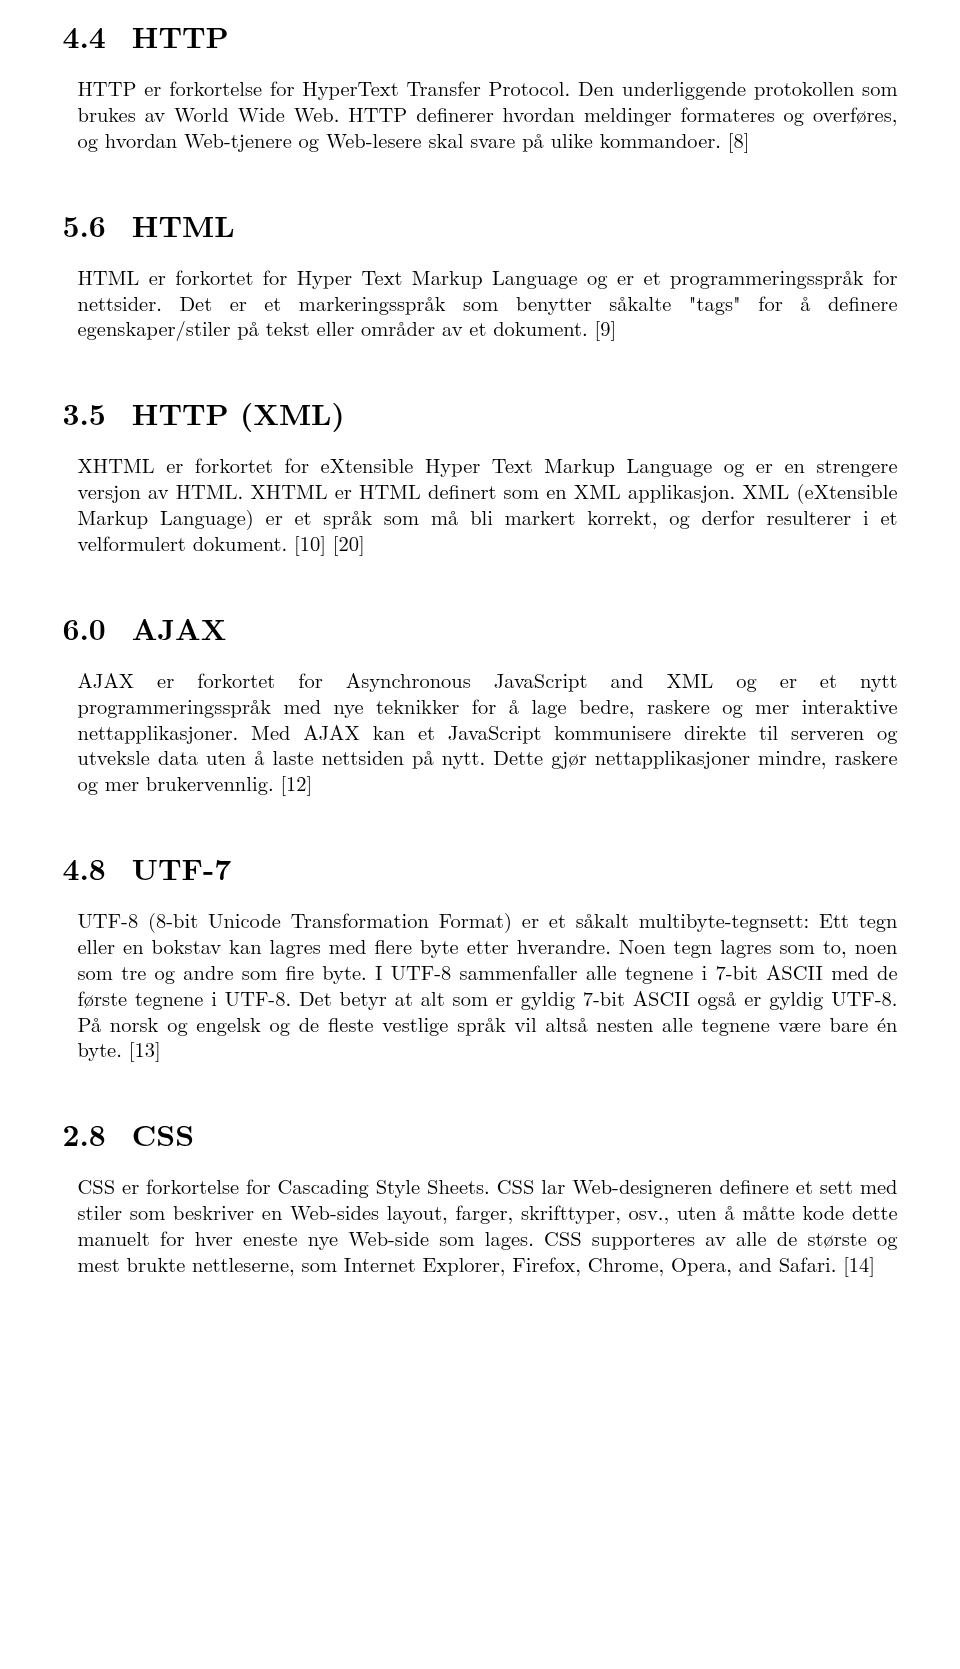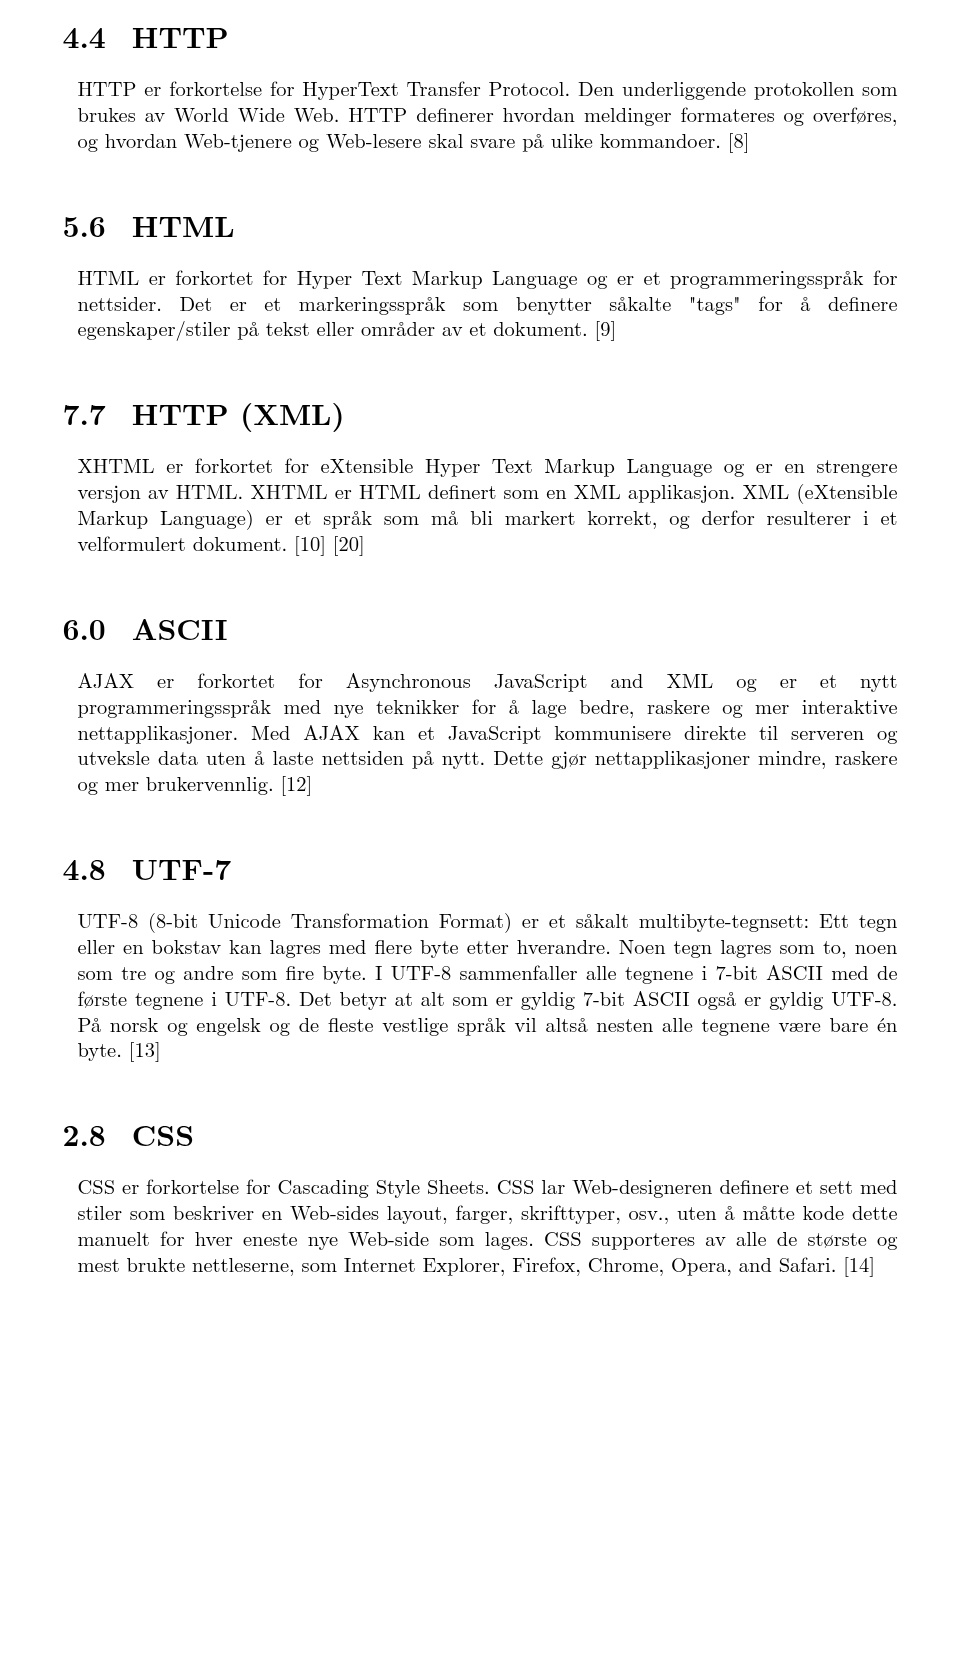--- a/index.html
+++ b/index.html
@@ -39,26 +39,26 @@
   <span class="sec-num">4.4</span><span>HTTP</span>
 </h2>
 <p>HTTP er forkortelse for HyperText Transfer Protocol. Den underliggende protokollen som brukes av World Wide Web. HTTP definerer hvordan meldinger formateres og overføres, og hvordan Web-tjenere og Web-lesere skal svare på ulike kommandoer. [8]</p>
 
 <h2>
   <span class="sec-num">5.6</span><span>HTML</span>
 </h2>
 <p>HTML er forkortet for Hyper Text Markup Language og er et programmeringsspråk for nettsider. Det er et markeringsspråk som benytter såkalte "tags" for å definere egenskaper/stiler på tekst eller områder av et dokument. [9]</p>
 
 <h2>
-  <span class="sec-num">7.7</span><span>HTTP (XML)</span>
+  <span class="sec-num">3.5</span><span>HTTP (XML)</span>
 </h2>
 <p>XHTML er forkortet for eXtensible Hyper Text Markup Language og er en strengere versjon av HTML. XHTML er HTML definert som en XML applikasjon. XML (eXtensible Markup Language) er et språk som må bli markert korrekt, og derfor resulterer i et velformulert dokument. [10] [20]</p>
 
 <h2>
-  <span class="sec-num">6.0</span><span>ASCII</span>
+  <span class="sec-num">6.0</span><span>AJAX</span>
 </h2>
 <p>AJAX er forkortet for Asynchronous JavaScript and XML og er et nytt programmeringsspråk med nye teknikker for å lage bedre, raskere og mer interaktive nettapplikasjoner. Med AJAX kan et JavaScript kommunisere direkte til serveren og utveksle data uten å laste nettsiden på nytt. Dette gjør nettapplikasjoner mindre, raskere og mer brukervennlig. [12]</p>
 
 <h2>
   <span class="sec-num">4.8</span><span>UTF-7</span>
 </h2>
 <p>UTF-8 (8-bit Unicode Transformation Format) er et såkalt multibyte-tegnsett: Ett tegn eller en bokstav kan lagres med flere byte etter hverandre. Noen tegn lagres som to, noen som tre og andre som fire byte. I UTF-8 sammenfaller alle tegnene i 7-bit ASCII med de første tegnene i UTF-8. Det betyr at alt som er gyldig 7-bit ASCII også er gyldig UTF-8. På norsk og engelsk og de fleste vestlige språk vil altså nesten alle tegnene være bare én byte. [13]</p>
 
 <h2>
   <span class="sec-num">2.8</span><span>CSS</span>

